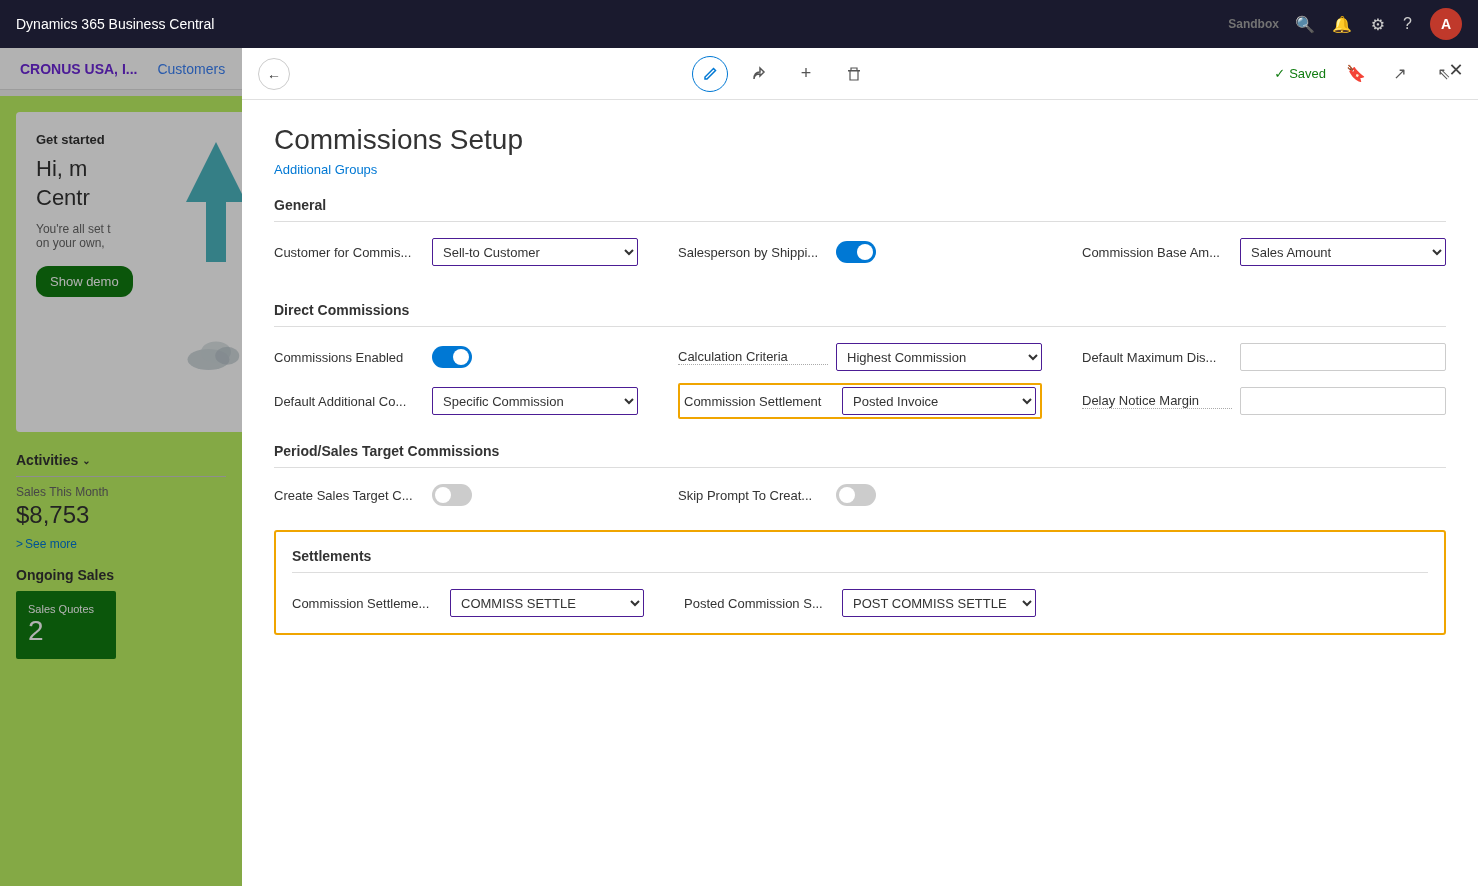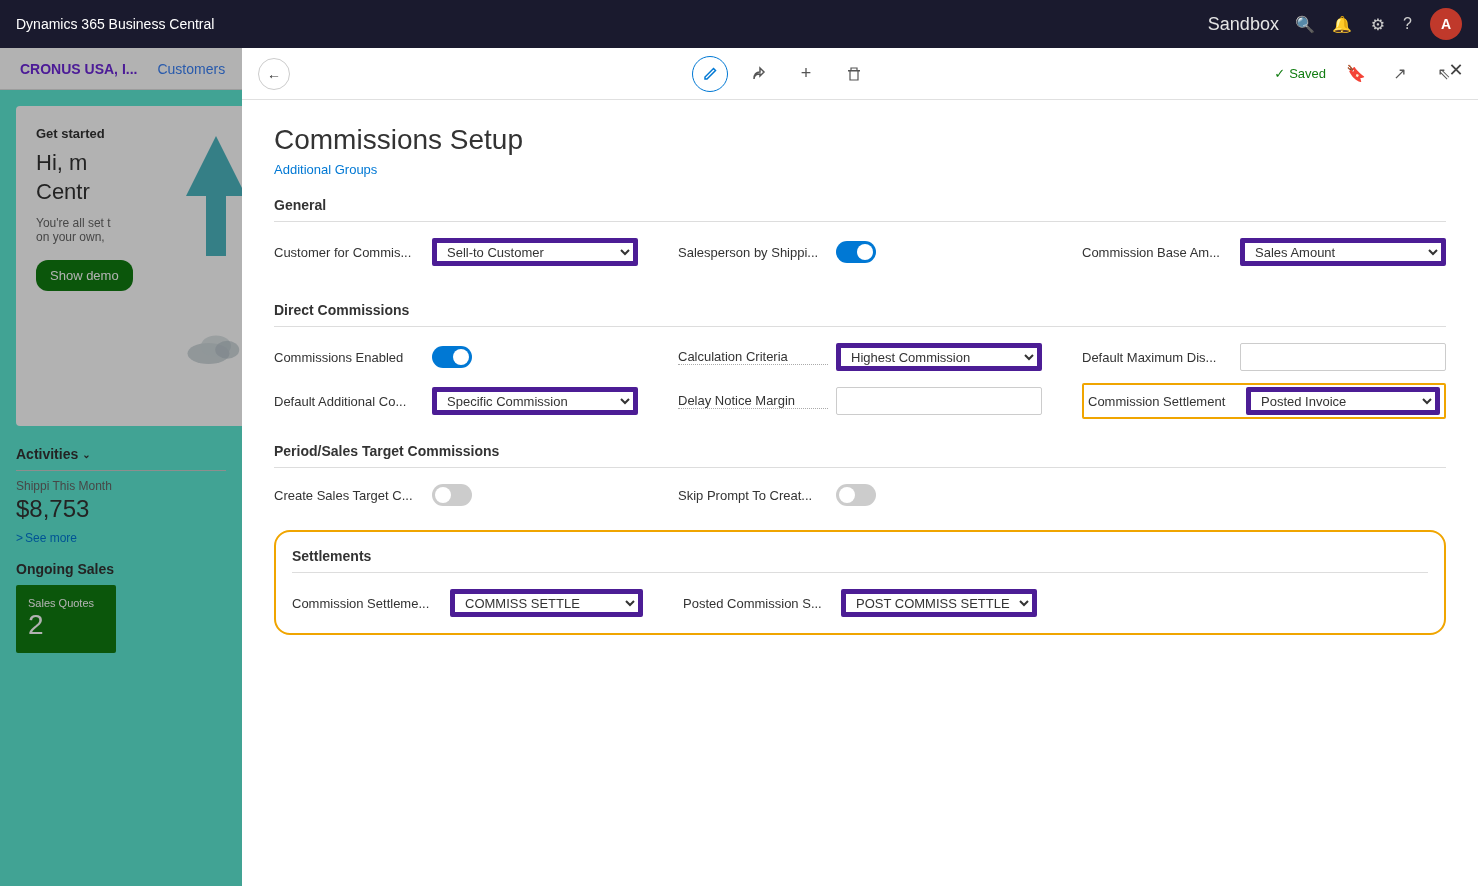--- a/index.html
+++ b/index.html
@@ -11,21 +11,21 @@
       height: 48px;
       display: flex;
       align-items: center;
       padding: 0 16px;
       color: white;
       position: relative;
       z-index: 100;
     }
     .topbar-brand { font-size: 14px; color: #fff; font-weight: 400; flex: 0 0 auto; }
     .topbar-spacer { flex: 1; }
-    .topbar-sandbox { font-size: 18px; color: #e5e5e5; margin-right: 16px; }
+    .topbar-sandbox { font-size: 12px; color: #737373; margin-right: 16px; font-weight: bold; }
     .topbar-icons { display: flex; gap: 18px; align-items: center; }
     .topbar-icon { color: #ccc; font-size: 16px; cursor: pointer; }
     .topbar-avatar {
       width: 32px; height: 32px; border-radius: 50%;
       background: #c0392b; color: white; display: flex; align-items: center; justify-content: center;
       font-size: 14px; font-weight: bold; cursor: pointer;
     }
 
     
     .main-bg {
@@ -211,21 +211,21 @@
       min-width: 150px;
       flex-shrink: 0;
     }
     .form-label.dotted {
       border-bottom: 1px dotted #aaa;
     }
 
     .form-select {
       flex: 1;
       height: 28px;
-      border: 5px solid #4c1d95;
+      border: 1px solid #4c1d95;
       border-radius: 2px;
       font-size: 13px;
       padding: 0 6px;
       background: white;
       color: #333;
       min-width: 0;
     }
 
     .form-input {
       flex: 1;
@@ -272,21 +272,21 @@
     
     .highlighted-row {
       border: 2px solid #f0a500;
       border-radius: 2px;
       padding: 2px 4px;
     }
 
     
     .settlements-box {
       border: 2px solid #f0a500;
-      border-radius: 16px;
+      border-radius: 3px;
       padding: 16px;
       margin-top: 8px;
     }
 
     
     .panel-close {
       position: absolute;
       top: 10px;
       right: 10px;
       width: 28px; height: 28px;
@@ -294,25 +294,25 @@
       background: transparent;
       font-size: 18px;
       cursor: pointer;
       color: #555;
       display: flex; align-items: center; justify-content: center;
     }
 
     
     .bg-left {
       position: absolute;
-      top: 42px;
+      top: 48px;
       left: 0;
       width: 242px;
       bottom: 0;
-      background: #5eead4;
+      background: #bef264;
       padding: 16px;
       overflow: hidden;
     }
 
     
     .expand-icon {
       position: absolute;
       top: 50px;
       right: 10px;
       color: #555;
@@ -392,21 +392,21 @@
 
       <button class="gs-btn">Show demo</button>
     </div>
 
     <div class="activities-section" style="padding:0; margin-top: 8px;">
       <div class="activities-title">
         <span>Activities</span>
         <span style="font-size:10px;">⌄</span>
       </div>
       <hr style="border:none; border-top:1px solid #ccc; margin-bottom:8px;">
-      <div class="sales-month">Shippi This Month</div>
+      <div class="sales-month">Sales This Month</div>
       <div class="sales-amount">$8,753</div>
       <div class="see-more">
         <span>&gt;</span>
         <span>See more</span>
       </div>
     </div>
 
     <div class="ongoing-section" style="padding:0; margin-top:16px;">
       <div class="ongoing-title">Ongoing Sales</div>
       <div class="sales-quotes-tile">
@@ -526,34 +526,34 @@
           </div>
 
           <div class="form-row">
             <span class="form-label">Default Additional Co...</span>
             <select class="form-select">
               <option>Specific Commission</option>
               <option>No Additional Commission</option>
             </select>
           </div>
 
-          <div class="form-row">
-            <span class="form-label dotted">Delay Notice Margin</span>
-            <input type="text" class="form-input" style="">
-          </div>
-
           <div class="form-row highlighted-row">
             <span class="form-label">Commission Settlement</span>
             <select class="form-select">
               <option>Posted Invoice</option>
               <option>Shipped</option>
               <option>Ordered</option>
             </select>
           </div>
 
+          <div class="form-row">
+            <span class="form-label dotted">Delay Notice Margin</span>
+            <input type="text" class="form-input" style="">
+          </div>
+
         </div>
       </div>
 
       <div class="form-section">
         <div class="section-header">Period/Sales Target Commissions</div>
         <div class="form-grid">
 
           <div class="form-row">
             <span class="form-label">Create Sales Target C...</span>
             <label class="toggle">

